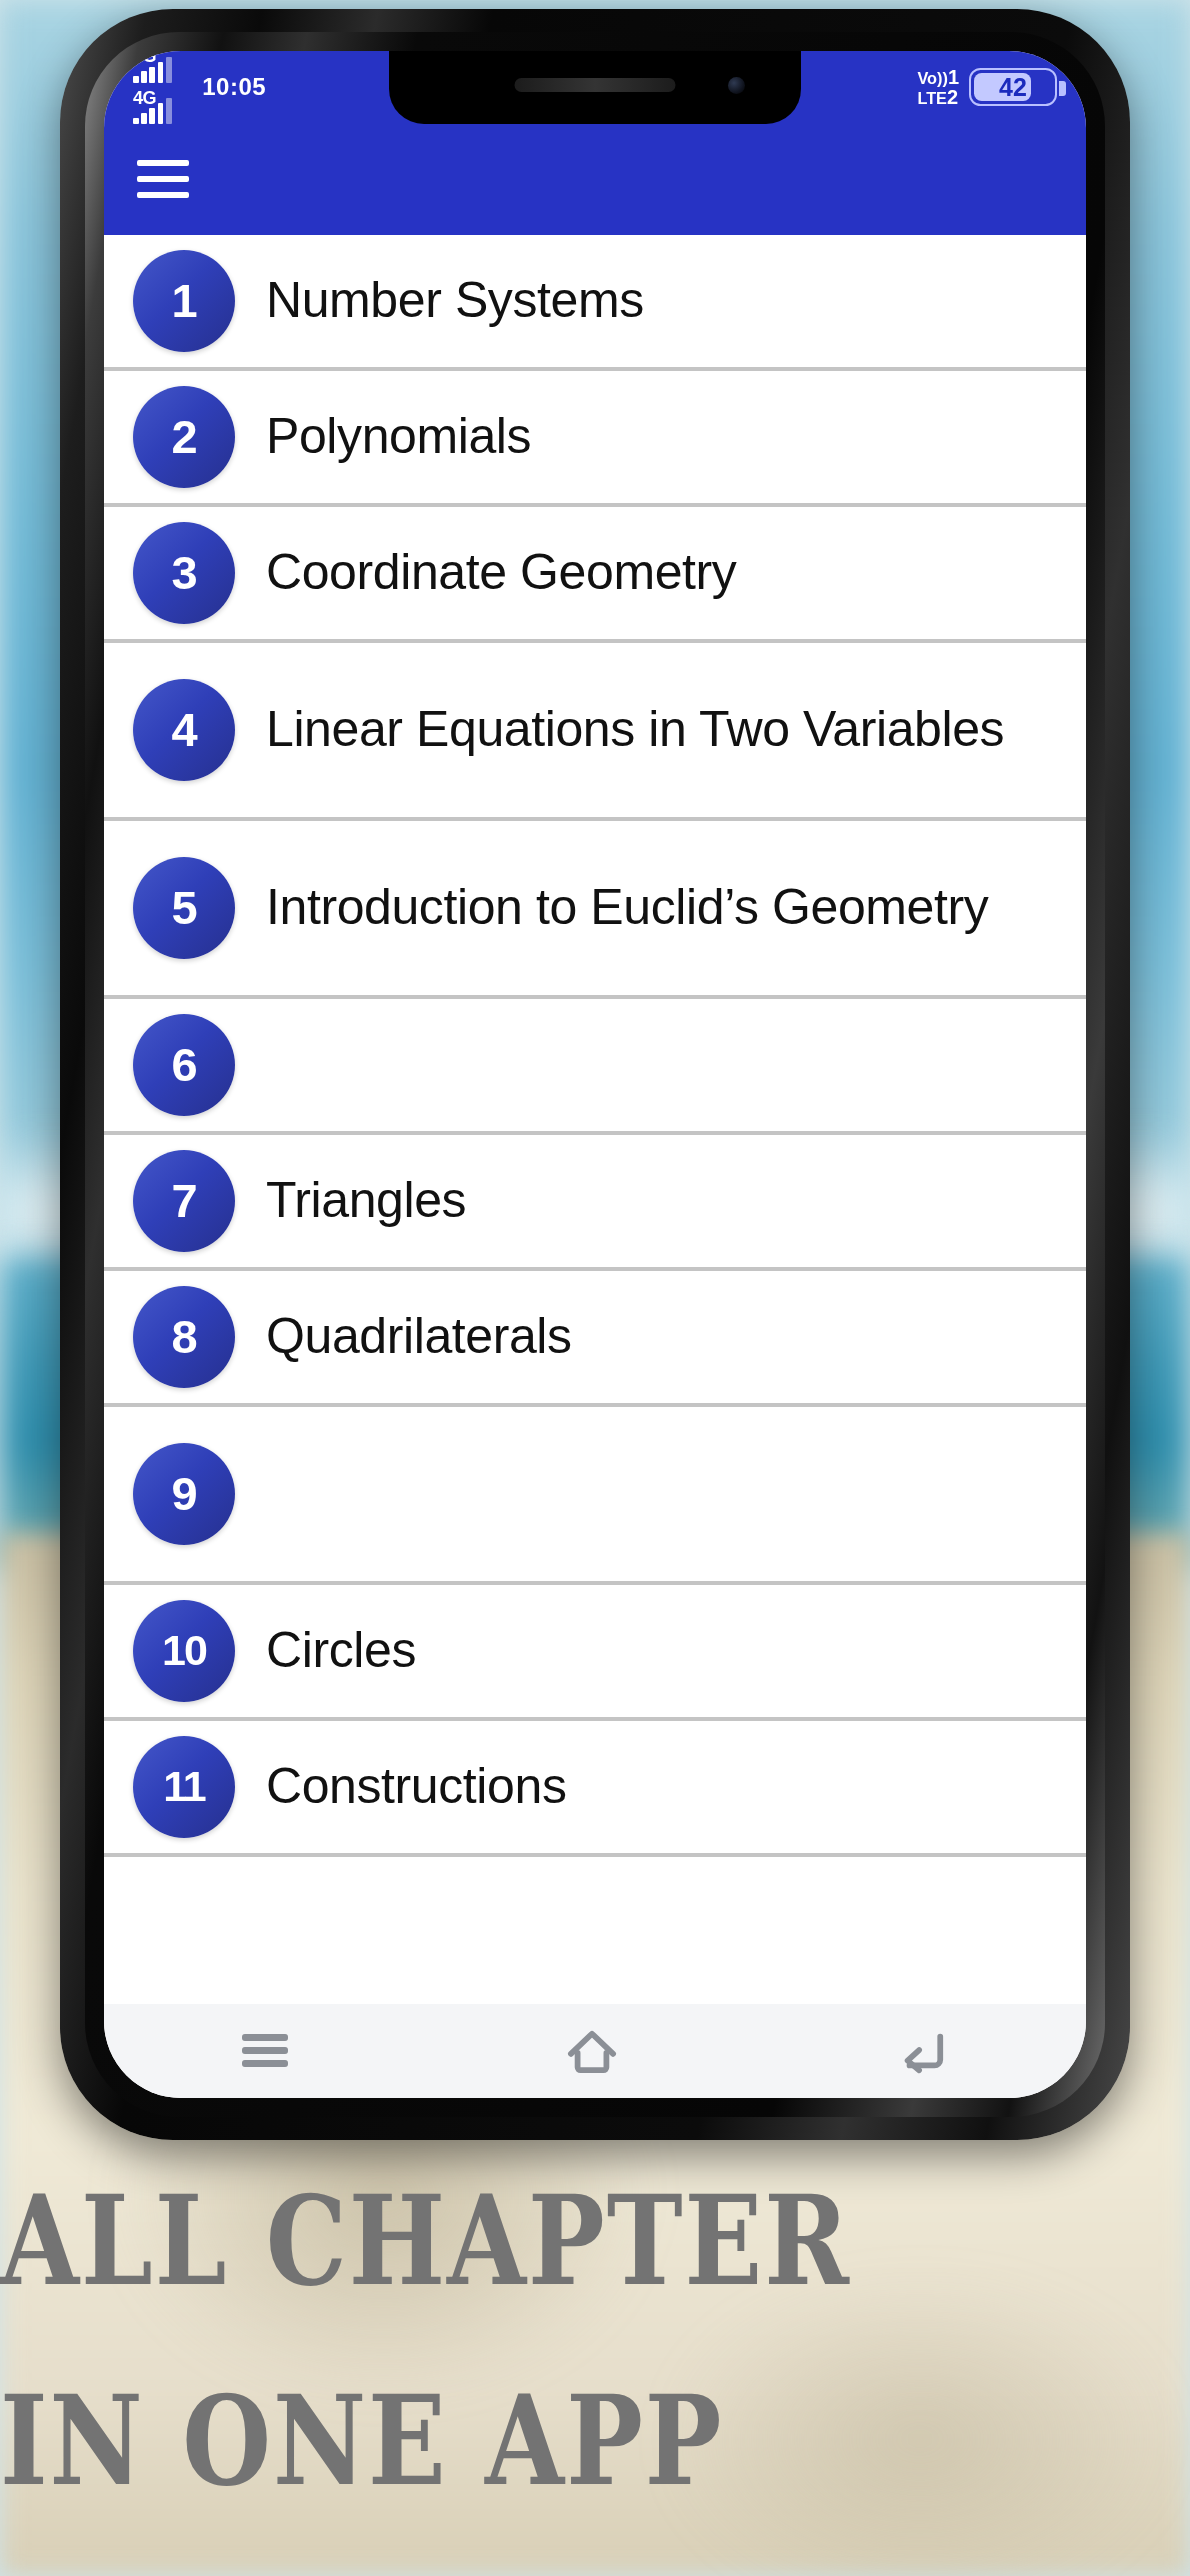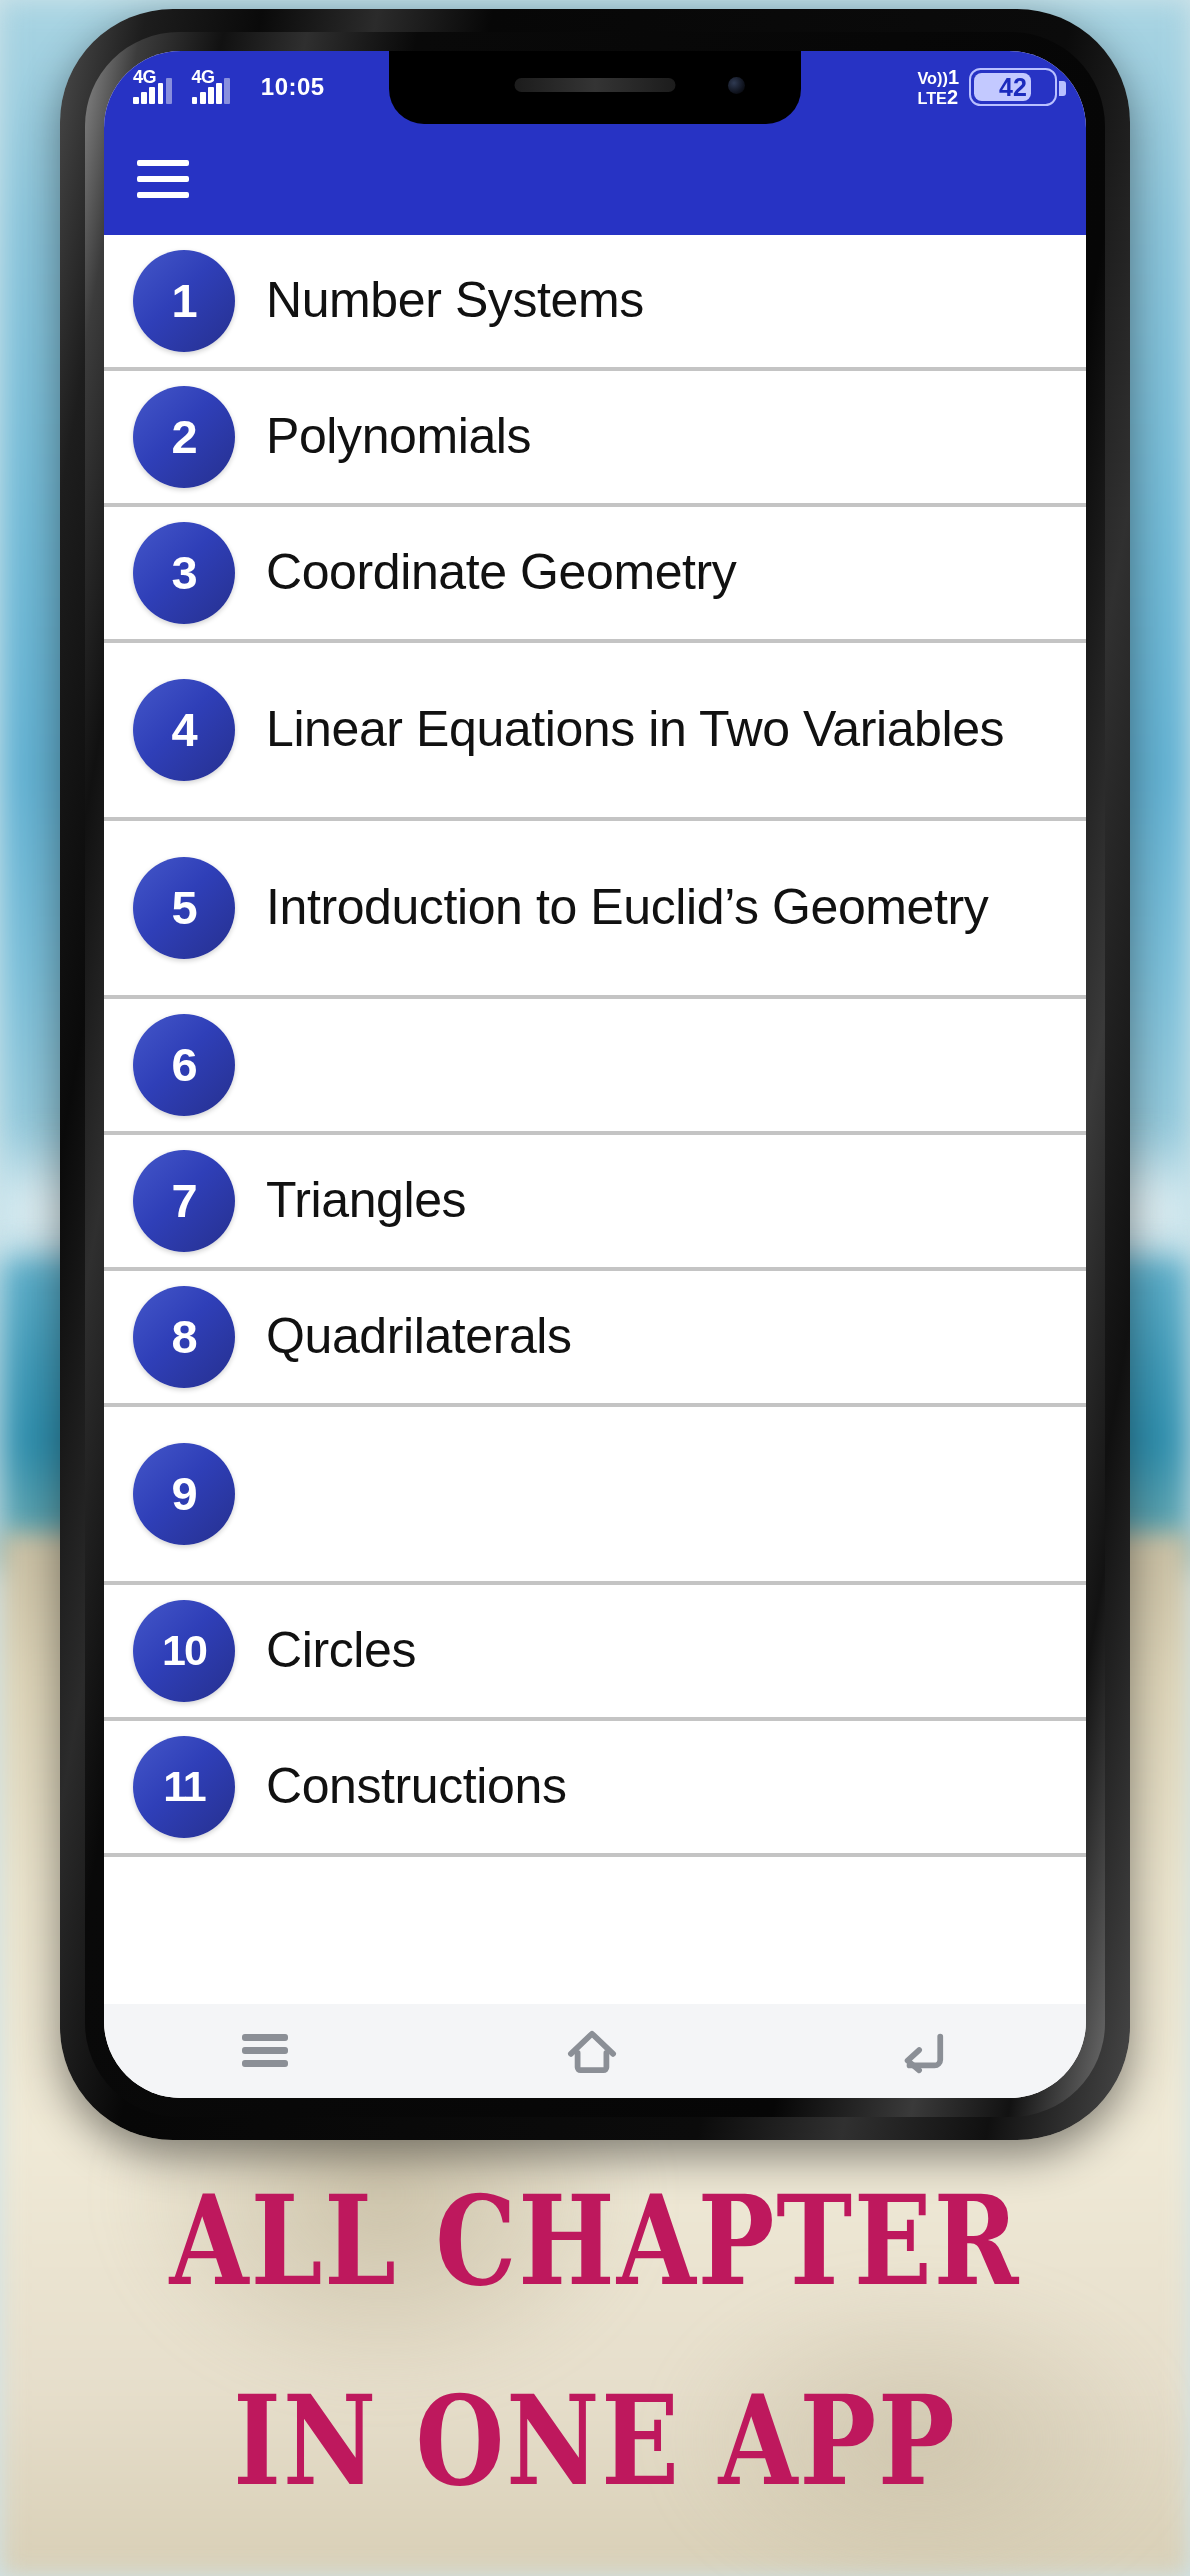--- a/index.html
+++ b/index.html
@@ -96,21 +96,21 @@
   }
 
   
   .statusbar {
     position:absolute; left:0; right:0; top:0; height:73px;
     background:#2733c4; color:#fff; z-index:20;
     display:flex; align-items:center; justify-content:space-between;
     padding:0 29px;
   }
   .sb-left { display:flex; align-items:center; gap:9.6px; }
-  .sig { display:flex; align-items:flex-end; gap:8.6px; position:relative; }
+  .sig { display:flex; align-items:flex-end; gap:8.6px; position:relative;flex-direction:column; }
   .sig-glyph { position:relative; width:50px; height:33px; }
   .sig-label {
     position:absolute; left:0; top:-2.9px; font-size:18px; font-weight:700;
     letter-spacing:-0.5px; line-height:1;
   }
   .sig-bars { position:absolute; left:0; bottom:0; display:flex; align-items:flex-end; gap:2.4px; }
   .sig-bars i { width:5.8px; background:#fff; border-radius:1px; display:block; }
   .sig-bars i:nth-child(1){height:6.7px;}
   .sig-bars i:nth-child(2){height:11.5px;}
   .sig-bars i:nth-child(3){height:16.3px;}
@@ -177,21 +177,21 @@
     background:#f4f5f7; display:flex; align-items:center; justify-content:space-around;
     z-index:16;
   }
   .nav-recent { width:46px; height:33px; display:flex; flex-direction:column; justify-content:space-between; }
   .nav-recent span { display:block; height:6.7px; background:#8b8f96; border-radius:2.9px; }
   .nav-home svg, .nav-back svg { display:block; }
 
   
   .promo {
     position:absolute; left:0; right:0; top:2177px;
-    text-align:center; color:#be185d;
+    text-align:left; color:#737373;
     font-family:"DejaVu Serif", serif;
   }
   .promo-line {
     font-size:102px; font-weight:700; letter-spacing:1.9px;
     line-height:1.02; transform:scaleY(1.22); transform-origin:center top;
   }
   .promo-line-2 { margin-top:96px; }
 </style>
 </head>
 <body>

